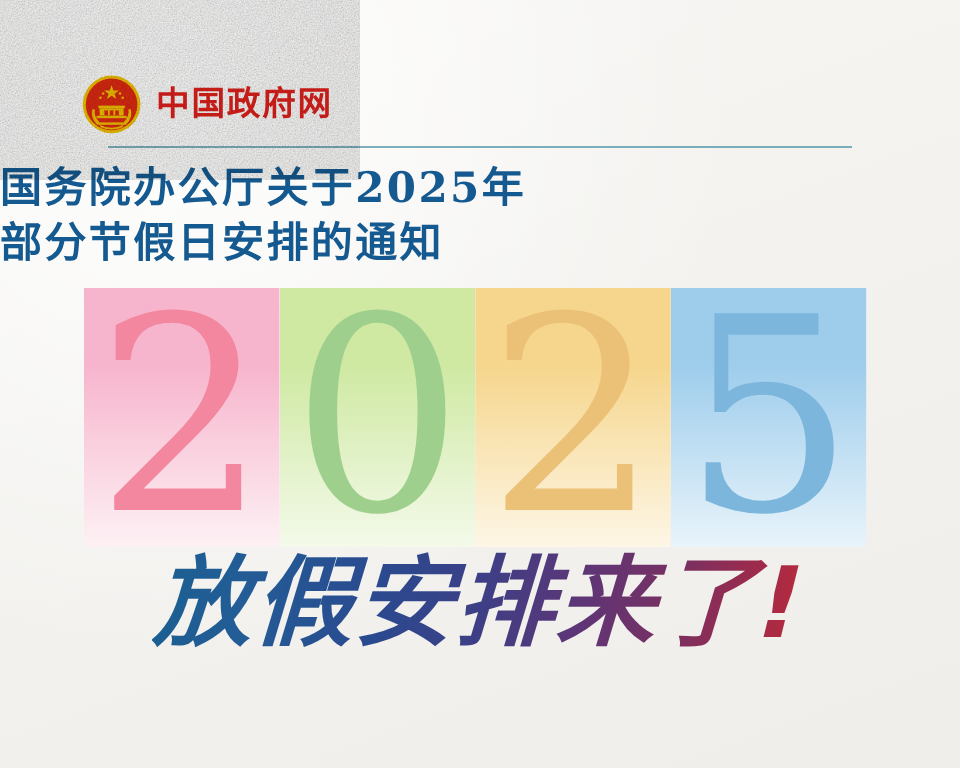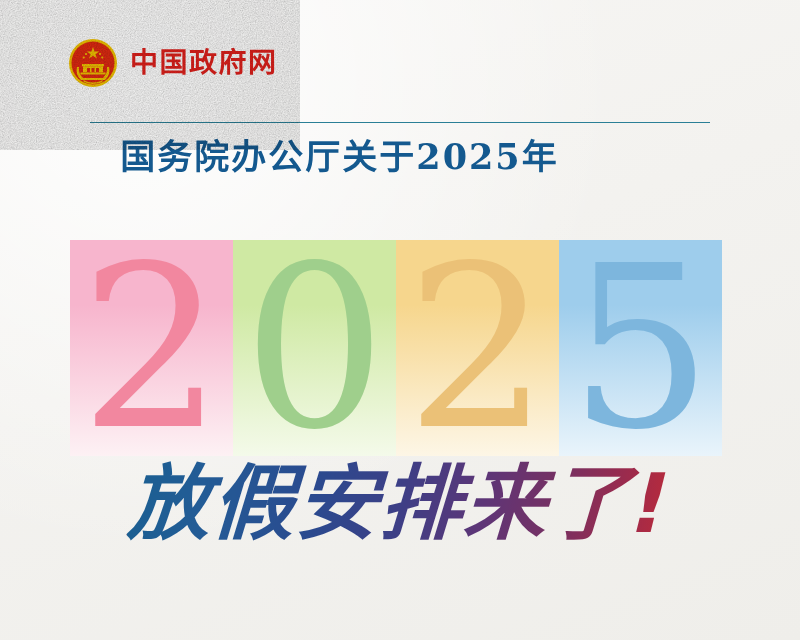--- a/index.html
+++ b/index.html
@@ -33,21 +33,21 @@
     pointer-events: none;
     opacity: 0.55;
     mix-blend-mode: multiply;
     z-index: 40;
   }
 
   
   #masthead {
     position: absolute;
     left: 68px;
-    top: 32px;
+    top: 56px;
     width: 340px;
     height: 62px;
     display: flex;
     align-items: center;
     z-index: 10;
   }
   #emblem {
     width: 50px;
     height: 50px;
     flex: 0 0 50px;
@@ -91,21 +91,20 @@
     background: #2a7f96;
     z-index: 10;
   }
 
   
   #title-block {
     position: absolute;
     left: 0;
     top: 134px;
     width: 679px;
-    text-align: center;
     z-index: 10;
   }
   .title-line {
     font-family: "DejaVu Serif", "Liberation Serif", serif;
     font-size: 35px;
     font-weight: 700;
     color: #14598f;
     letter-spacing: 2px;
     line-height: 46px;
     white-space: nowrap;
@@ -209,20 +208,21 @@
 
     <div class="mast-text">
       <div id="site-name" style="color: rgb(224, 32, 27);">中国政府网</div>
     </div>
   </div>
 
   <div id="divider" style="background: rgb(42, 127, 150);"></div>
 
   <div id="title-block">
     <div class="title-line" style="color: rgb(20, 89, 143);">国务院办公厅关于2025年</div>
+    <div class="title-line" style="color: rgb(20, 89, 143);">部分节假日安排的通知</div>
   </div>
 
   <div id="year-band">
     <div class="year-panel">
       <div class="panel-wash" style="background: linear-gradient(rgb(247, 181, 205) 0%, rgb(247, 181, 205) 30%, rgb(253, 241, 244) 100%);"></div>
       <div class="panel-digit" style="color: rgb(242, 135, 159);">2</div>
     </div>
     <div class="year-panel">
       <div class="panel-wash" style="background: linear-gradient(rgb(207, 233, 163) 0%, rgb(207, 233, 163) 30%, rgb(244, 250, 234) 100%);"></div>
       <div class="panel-digit" style="color: rgb(159, 207, 140);">0</div>

